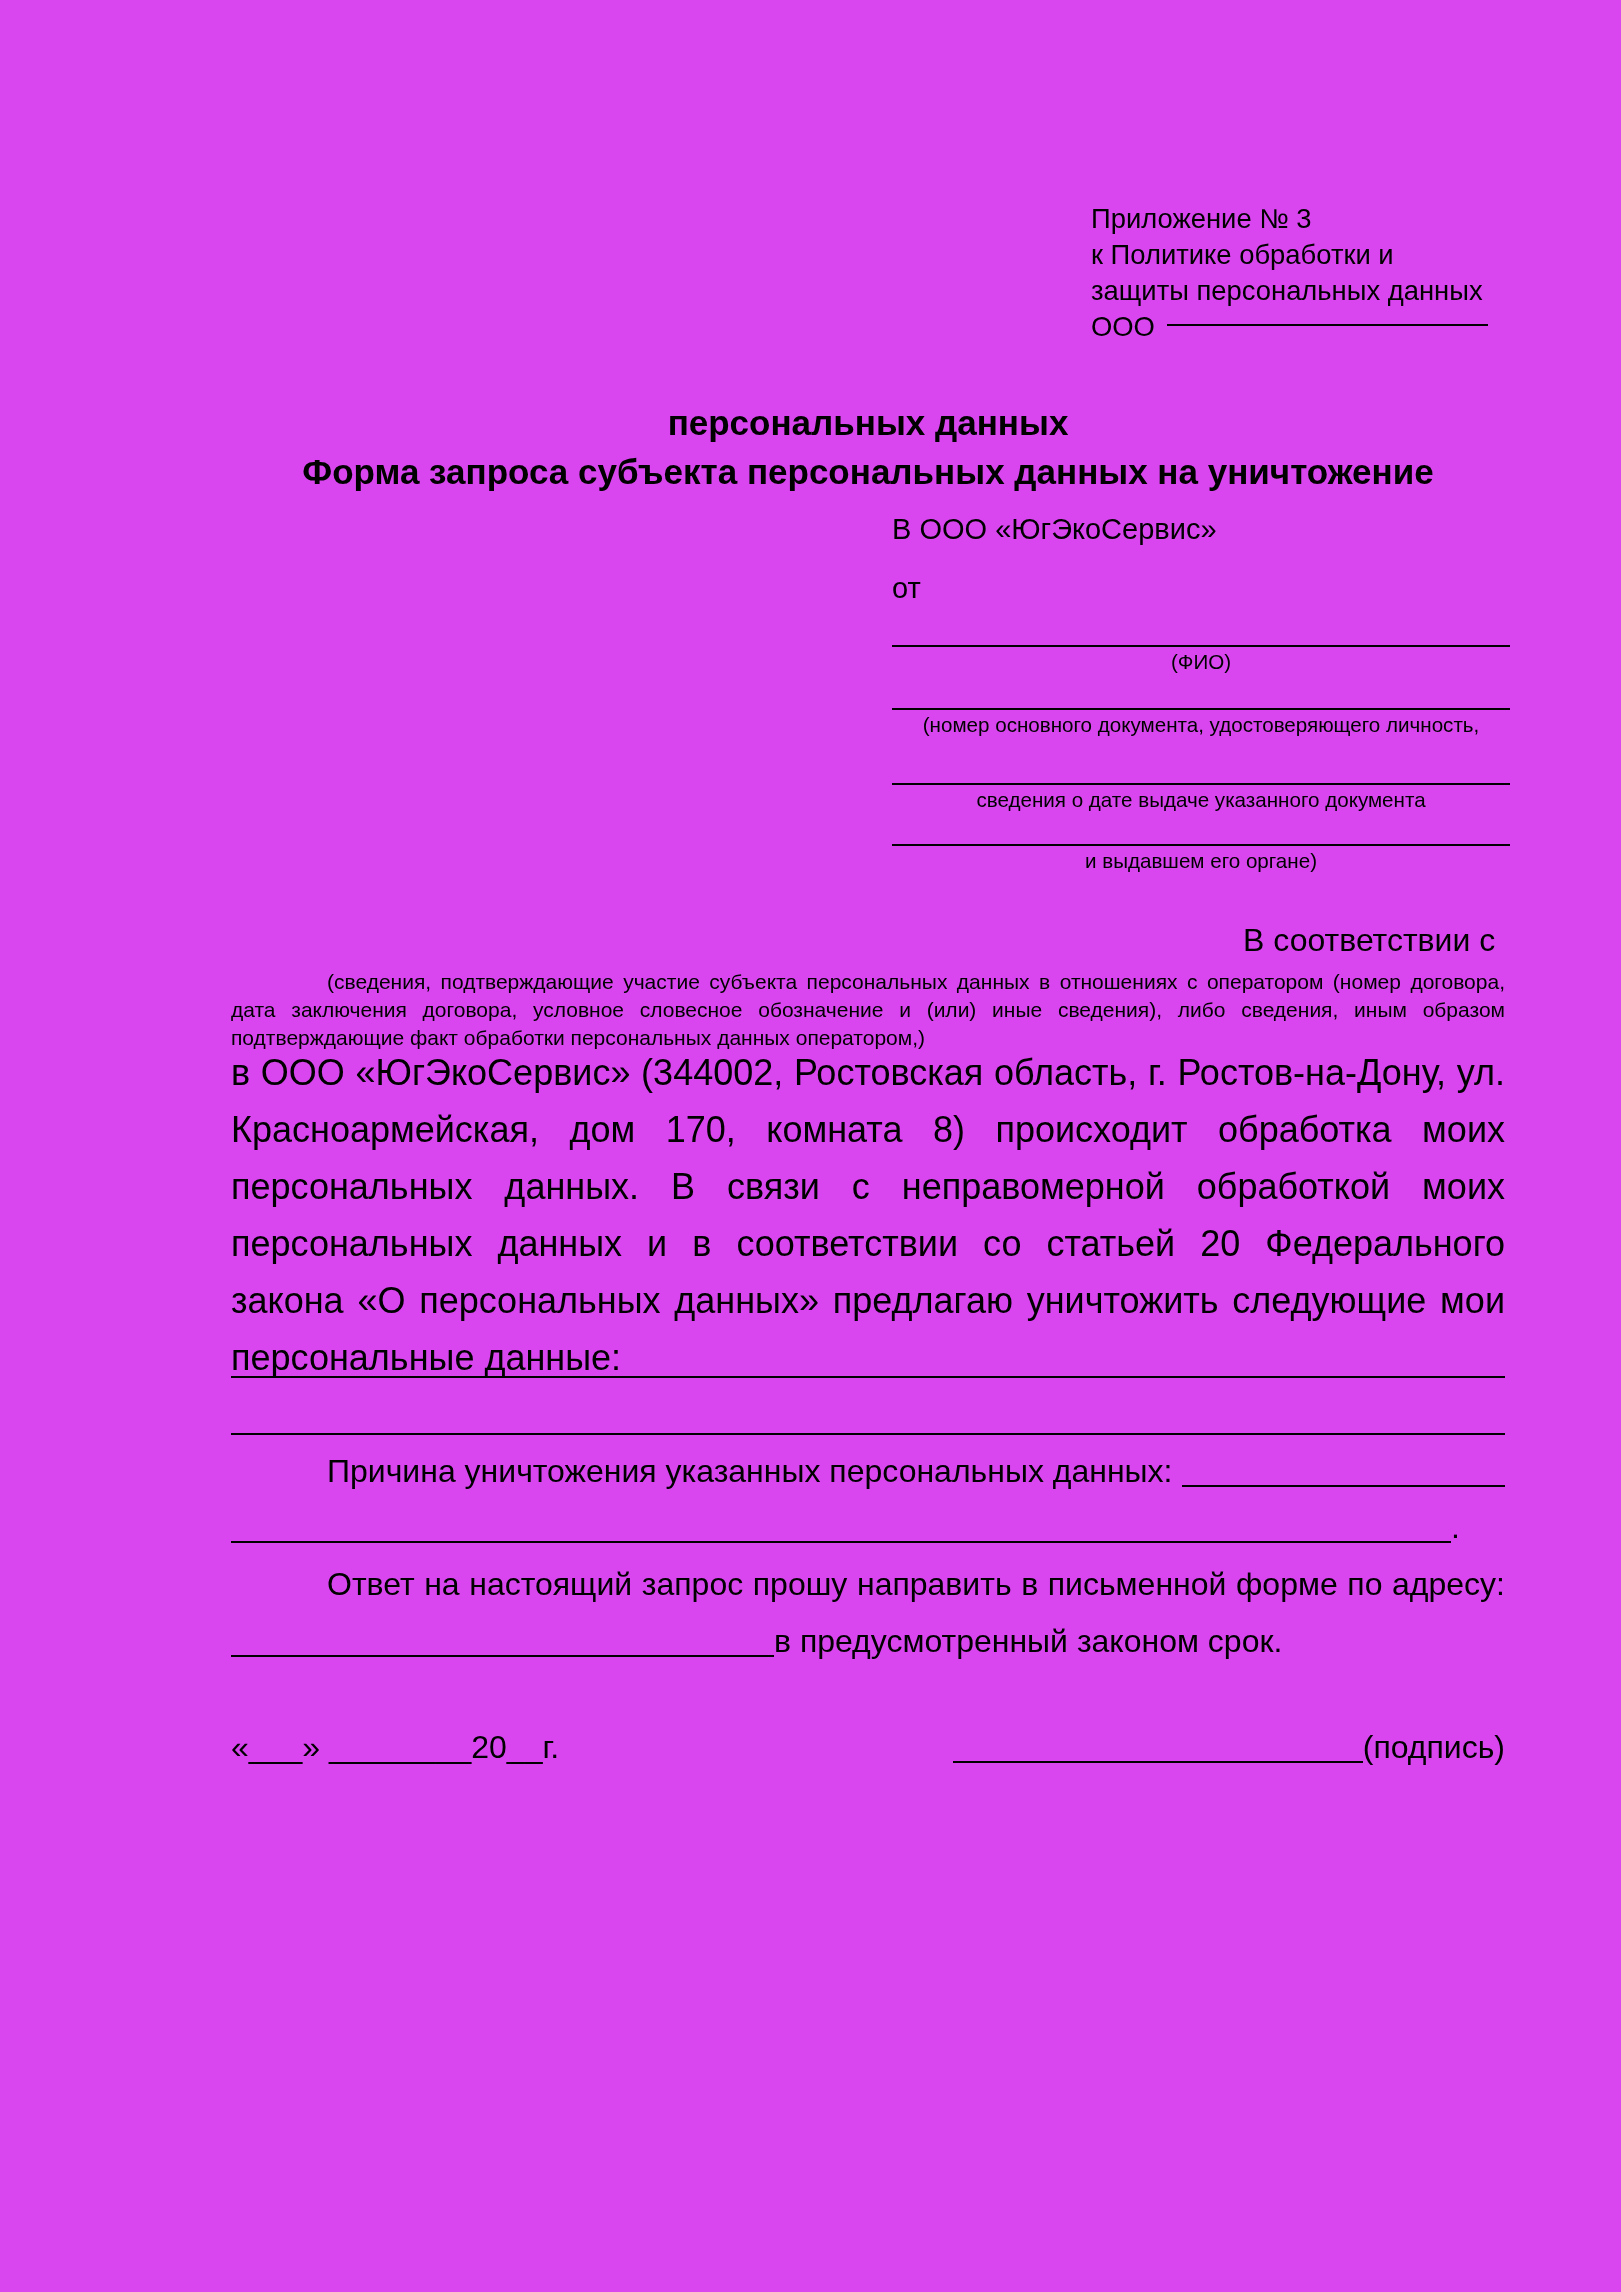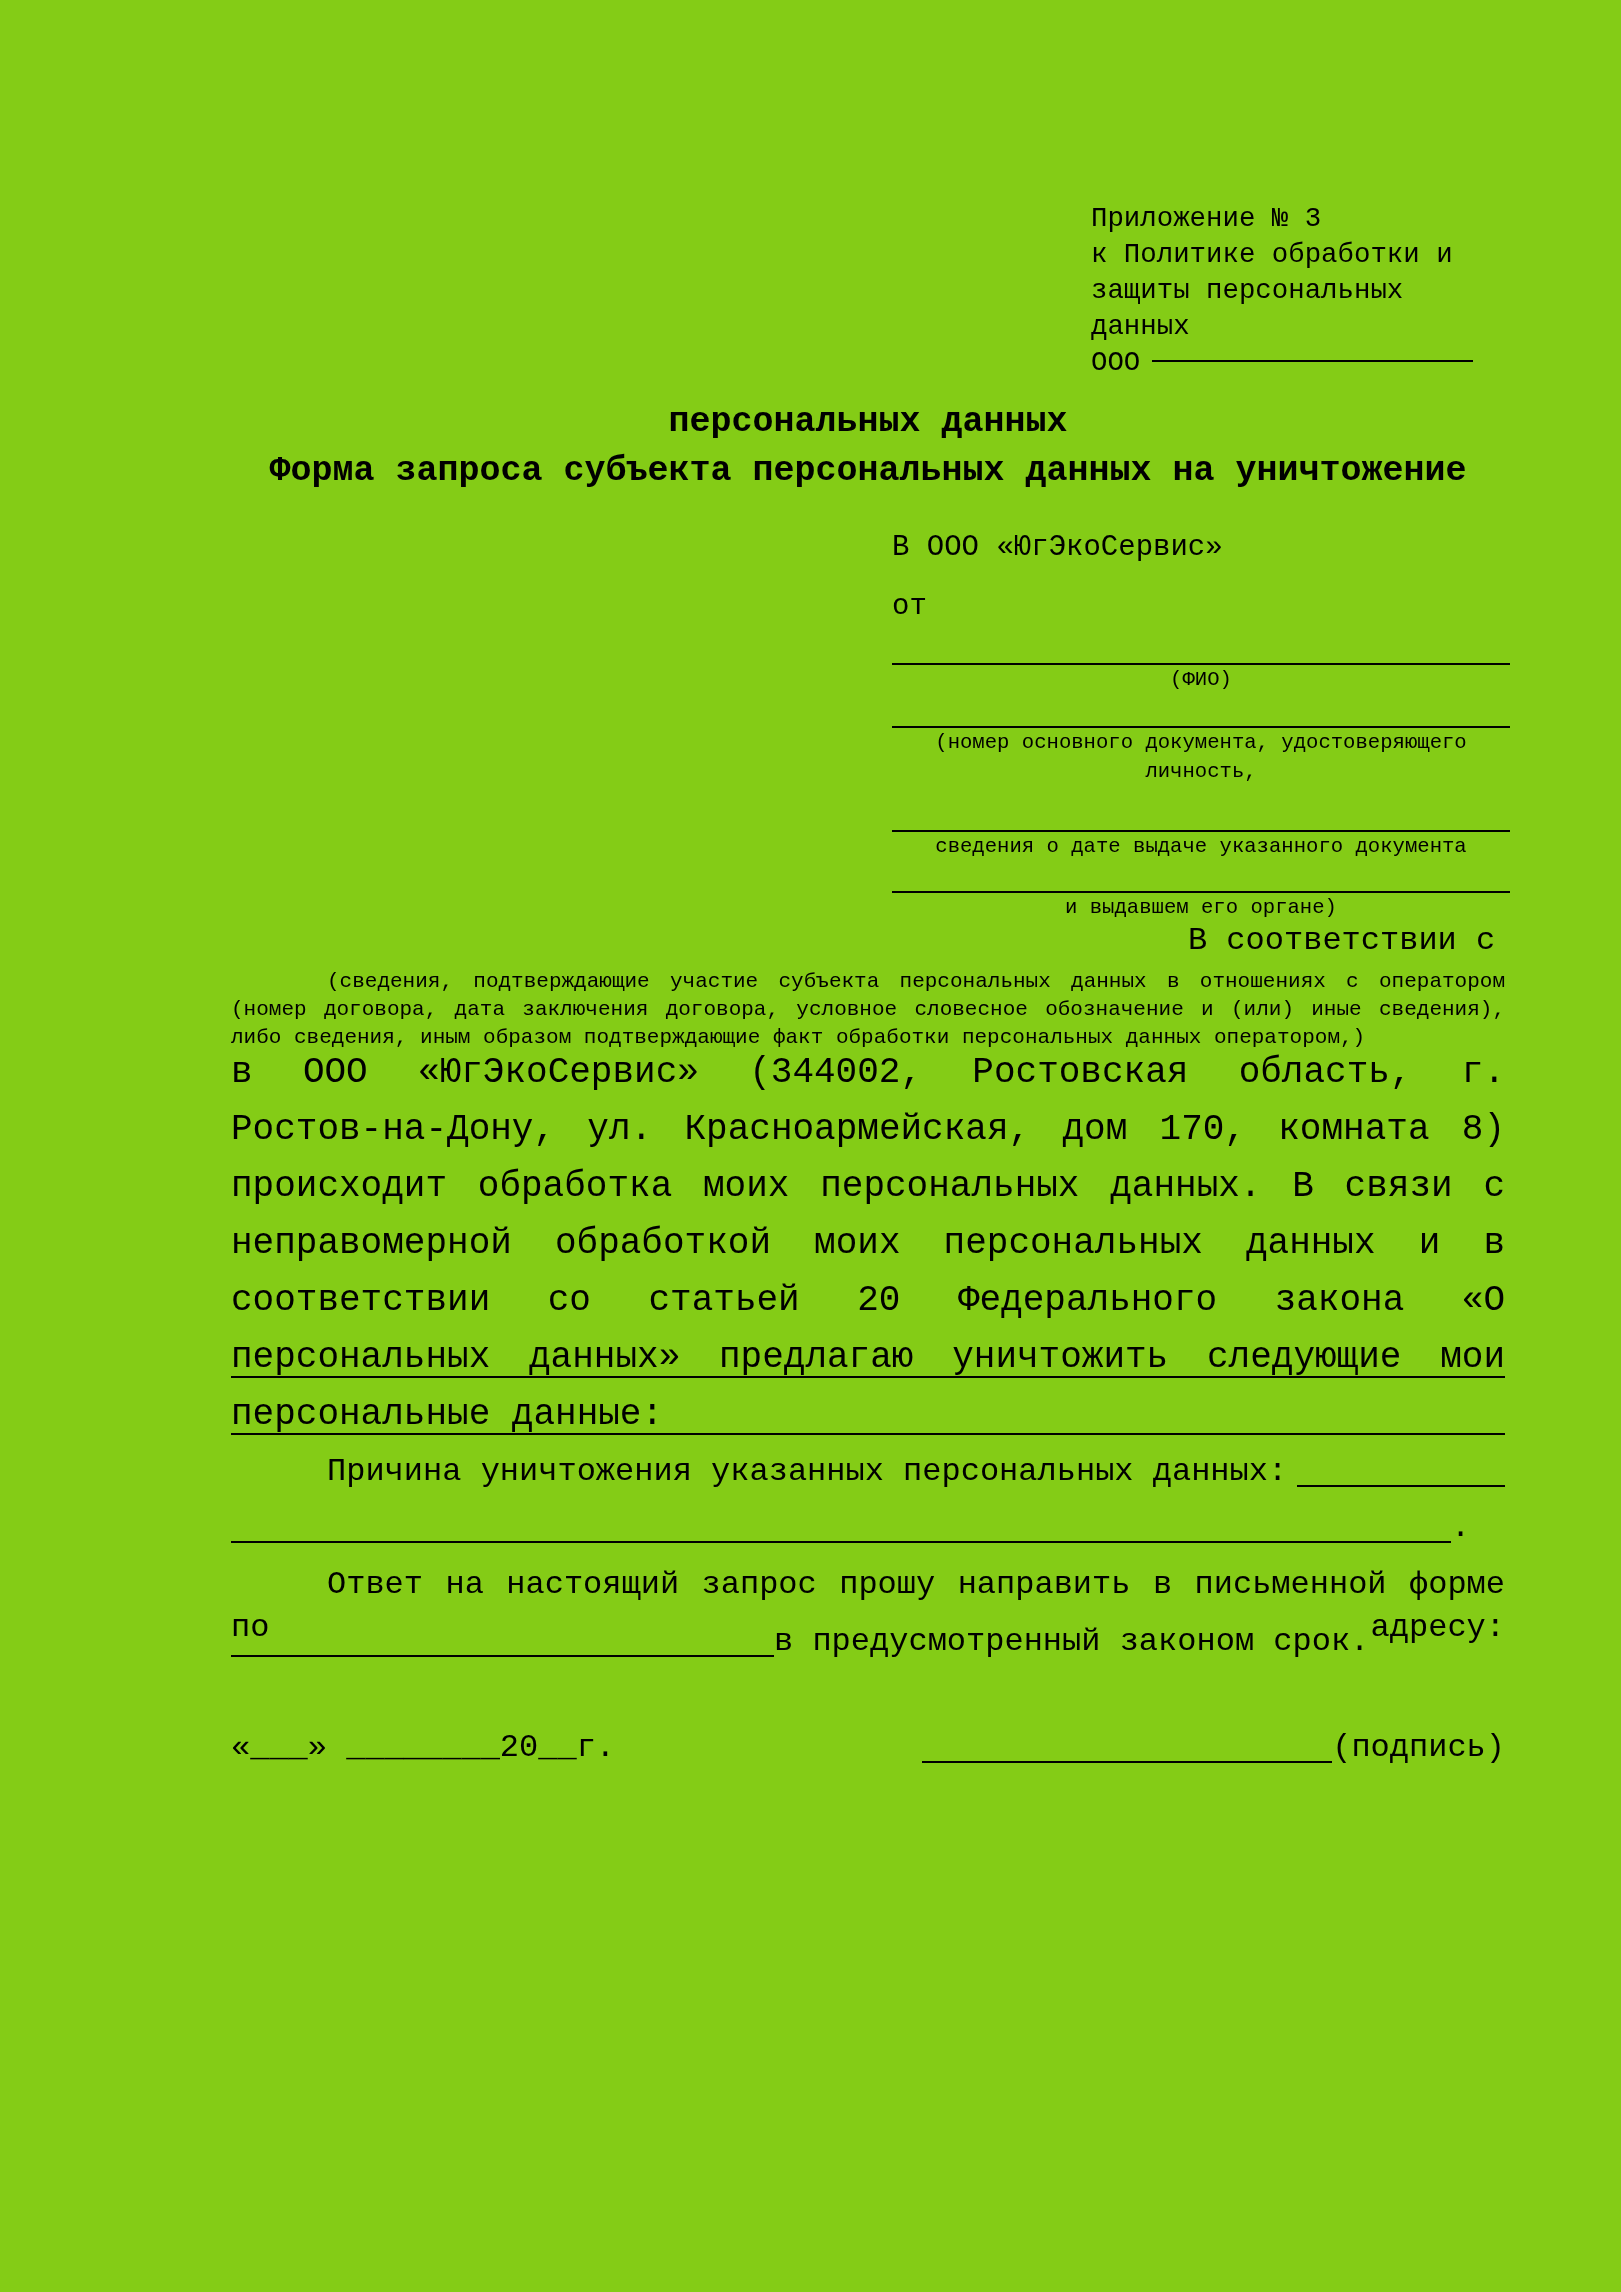--- a/index.html
+++ b/index.html
@@ -5,23 +5,23 @@
   html, body {
     margin: 0;
     padding: 0;
     background: #777;
   }
   .page {
     position: relative;
     width: 1621px;
     height: 2293px;
     margin: 0 auto;
-    background: #84cc16;
+    background: #d946ef;
     color: #000000;
-    font-family: Liberation Mono, monospace;
+    font-family: Liberation Sans, sans-serif;
     overflow: hidden;
   }
 
   
   .header-block {
     position: absolute;
     left: 1091px;
     top: 201px;
     width: 412px;
     font-size: 27.4px;
@@ -44,21 +44,21 @@
     text-align: center;
     font-weight: bold;
     font-size: 35px;
     line-height: 49px;
   }
 
   
   .addressee {
     position: absolute;
     left: 892px;
-    top: 528px;
+    top: 510px;
     width: 618px;
     font-size: 29px;
   }
   .addressee .to   { line-height: 39px; }
   .addressee .from { margin-top: 19.6px; line-height: 39px; }
   .uline {
     height: 0;
     border-bottom: 2px solid #000;
   }
   .u1 { margin-top: 37px; }

